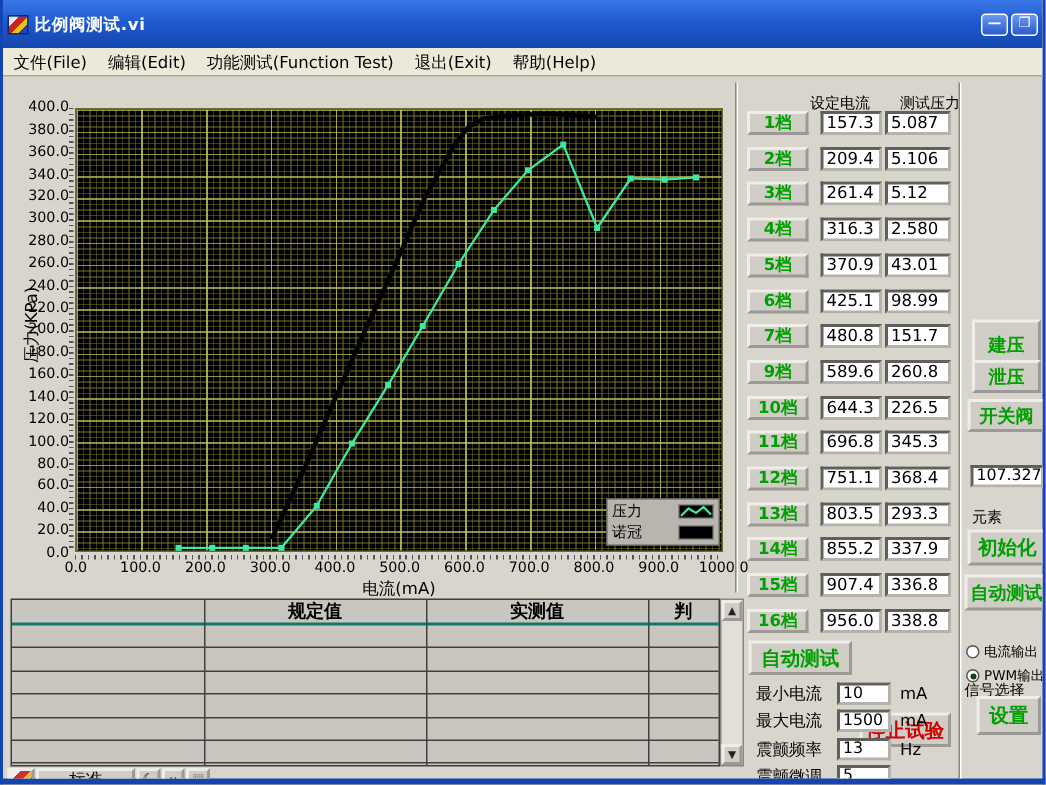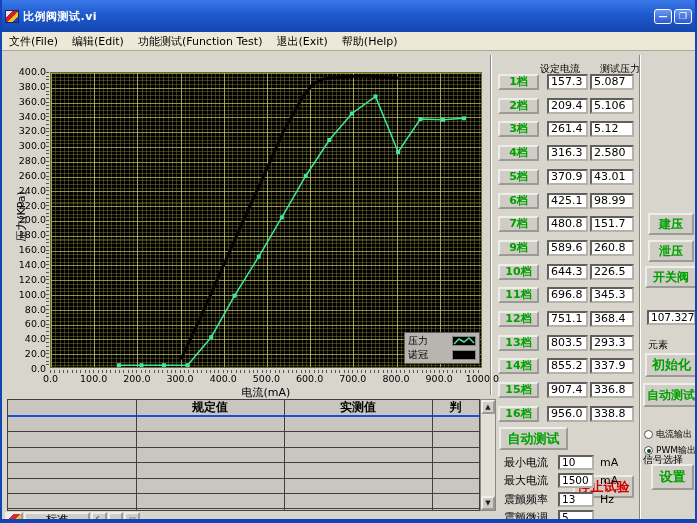--- a/index.html
+++ b/index.html
@@ -77,21 +77,21 @@
   .punit{margin-left:6px;font-size:11px;}
   
   .signal-options{position:absolute;left:642px;top:375px;width:56px;}
   .rrow{display:flex;align-items:center;height:16px;gap:3px;}
   .rcirc{width:9px;height:9px;border-radius:50%;background:#fff;border:1px solid #555;position:relative;flex:0 0 auto;}
   .rcirc.on::after{content:"";position:absolute;left:2px;top:2px;width:4px;height:4px;border-radius:50%;background:#114411;}
   .rlabel{font-size:9px;white-space:nowrap;}
   
   .rtable{position:absolute;left:5px;top:348px;width:473px;height:112px;background:#c9c6c0;
           border:1px solid #404040;}
-  .rthead{height:17px;border-bottom:2px solid #1d4ed8;display:flex;font-weight:bold;font-size:12px;}
+  .rthead{height:17px;border-bottom:2px solid #0f766e;display:flex;font-weight:bold;font-size:12px;}
   .hcell{display:flex;align-items:center;justify-content:center;overflow:hidden;}
   .hc0{width:128px;} .hc1{width:148px;} .hc2{width:148px;} .hc3{width:47px;}
   .vline{position:absolute;top:0;bottom:0;width:1px;background:#404040;}
   .trow{height:15.4px;border-bottom:1px solid #404040;}
   .vscroll{position:absolute;left:478px;top:348px;width:16px;height:112px;background:#e2dfd8;
            border:1px solid #8a877f;}
   .sbtn{position:absolute;left:0;width:14px;height:14px;background:#d0cdc6;border:2px outset #efede8;
         font-size:7px;text-align:center;line-height:10px;color:#222;}
   
   .toolbar{position:absolute;left:3px;top:460px;height:17px;display:flex;gap:1px;align-items:center;}
@@ -277,21 +277,21 @@
           <div class="gfield f1">907.4</div>
           <div class="gfield f2">336.8</div>
         </div>
         <div class="grow">
           <div class="gbtn">16档</div>
           <div class="gfield f1">956.0</div>
           <div class="gfield f2">338.8</div>
         </div>
       </div>
 
-    <div class="btn" style="left:646px;top:162px;width:46px;height:22px;font-size:12px;">建压</div>
+    <div class="btn" style="left:646px;top:162px;width:46px;height:34px;font-size:12px;">建压</div>
     <div class="btn" style="left:646px;top:189px;width:46px;height:22px;font-size:12px;">泄压</div>
     <div class="btn" style="left:643px;top:215px;width:52px;height:22px;font-size:12px;">开关阀</div>
     <div class="smalllabel" style="left:646px;top:247px;">元素</div>
     <div class="valbox" style="left:645px;top:259px;width:49px;height:15px;">107.327</div>
     <div class="btn" style="left:643px;top:302px;width:53px;height:24px;font-size:13px;">初始化</div>
     <div class="btn" style="left:641px;top:332px;width:56px;height:24px;font-size:12px;">自动测试</div>
     <div class="smalllabel" style="left:641px;top:362px;">信号选择</div>
     <div class="signal-options">
         <div class="rrow">
           <span class="rcirc"></span>

